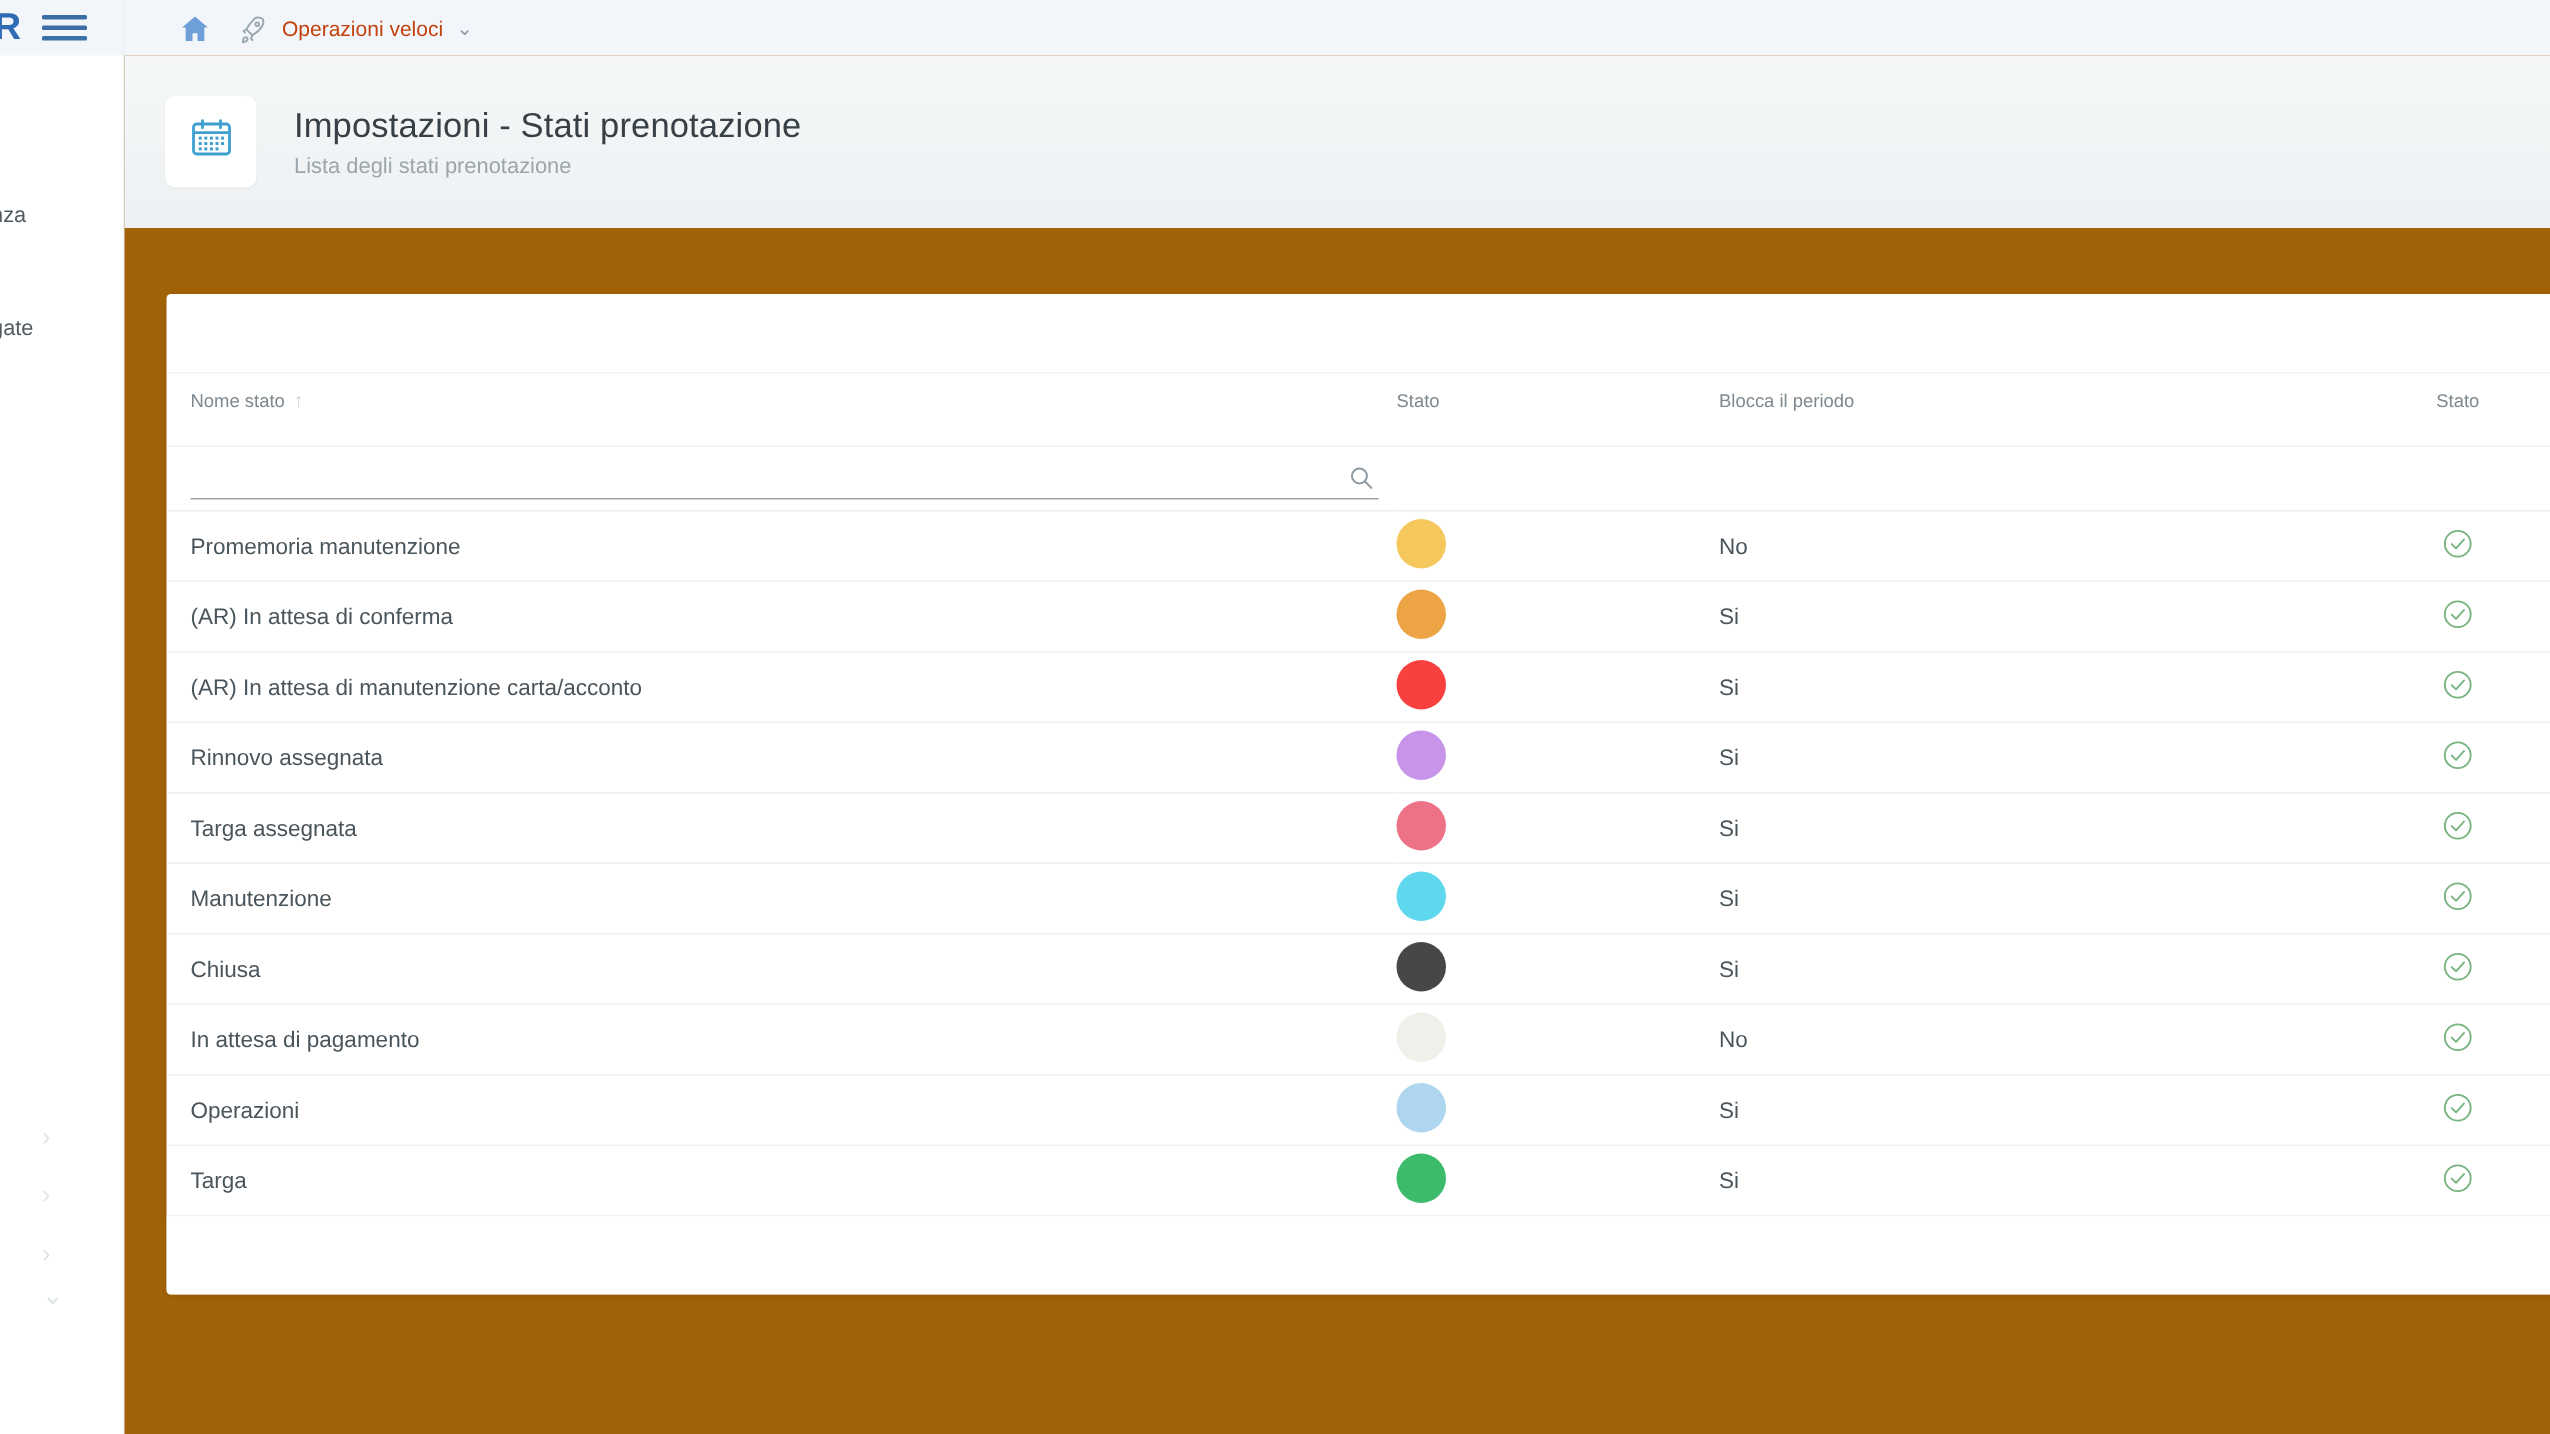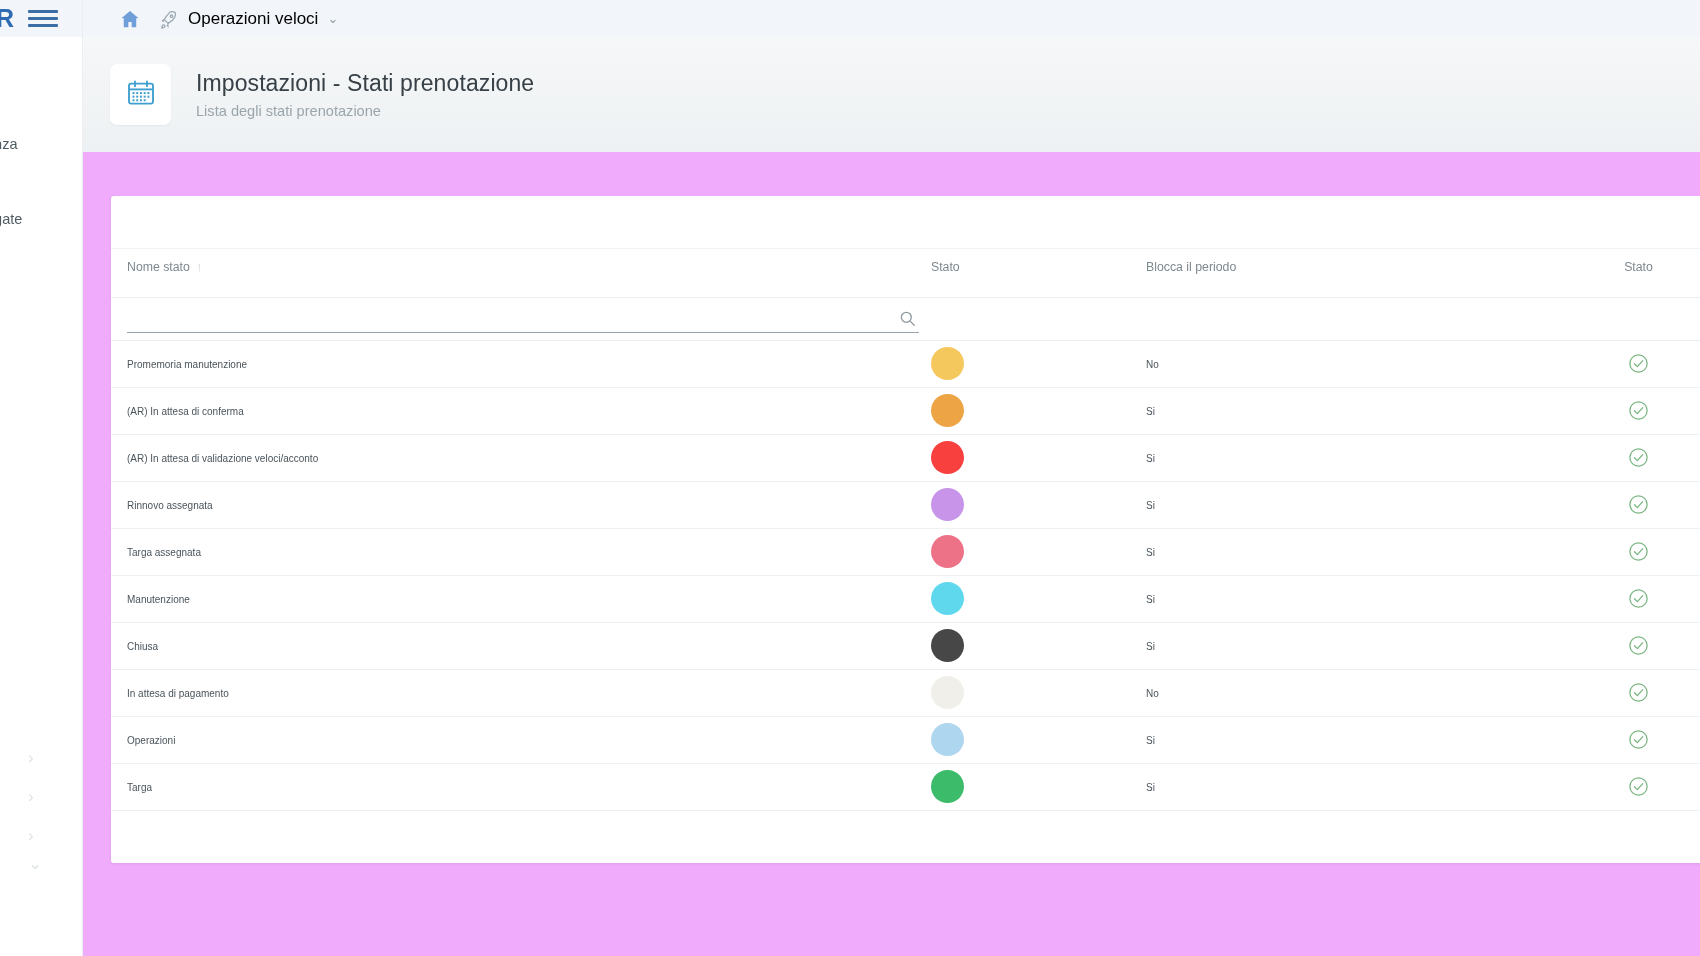--- a/index.html
+++ b/index.html
@@ -52,28 +52,28 @@
     background: #f2f6fa;
     display: flex; align-items: center;
     gap: 18px; padding-left: 36px;
   }
   .home-icon { color: #6f9fd8; display: flex; align-items: center; cursor: pointer; }
   .quick-ops {
     display: flex; align-items: center; gap: 9px;
     cursor: pointer;
   }
   .rocket-icon { color: #9aa7b0; display: flex; align-items: center; }
-  .quick-ops-label { font-size: 17px; color: #000000; }
+  .quick-ops-label { font-size: 14px; color: #c2410c; }
   .chev-down { color: #8d99a3; font-size: 13px; line-height: 1; }
 
   
   .page {
     position: absolute; left: 83px; top: 37px;
     width: 1617px; height: 919px;
-    background: #f0abfc;
+    background: #a16207;
   }
   .page-header {
     height: 115px;
     background: linear-gradient(180deg,#f5f7f8 0%, #eef1f3 100%);
     display: flex; align-items: center;
     padding-left: 27px;
   }
   .page-icon-card {
     width: 61px; height: 61px;
     background: #ffffff;
@@ -123,21 +123,21 @@
     font-size: 14px; color: #3c464d;
     background: transparent; padding-right: 28px;
   }
   .search-icon {
     position: absolute; right: 2px; top: 3px;
     color: #8f9aa1; pointer-events: none;
   }
 
   tbody.data-rows td {
     border-bottom: 1px solid #eef0f1;
-    height: 47px; font-size: 10px; color: #4a545b;
+    height: 47px; font-size: 15px; color: #4a545b;
   }
   tbody.data-rows tr:last-child td { border-bottom: 1px solid #eef0f1; }
   td.c-name { padding-left: 16px; }
   .swatch {
     width: 33px; height: 33px; border-radius: 50%;
     display: inline-block;
   }
   td.c-stato { text-align: center; }
   .check-icon { color: #77b47f; display: inline-flex; }
   .card-footer { height: 52px; background: #ffffff; }
@@ -275,21 +275,21 @@
               <td><span class="swatch" style="background:#eda444"></span></td>
               <td>Si</td>
               <td class="c-stato"><span class="check-icon">
                   <svg width="23" height="23" viewBox="0 0 24 24" fill="none" stroke="currentColor" stroke-width="1.3">
                     <circle cx="12" cy="12" r="9"></circle>
                     <path d="M7.8 12.2 10.8 15.2 16.4 9" stroke-linecap="round" stroke-linejoin="round"></path>
                   </svg>
                 </span></td>
             </tr>
             <tr>
-              <td class="c-name">(AR) In attesa di validazione veloci/acconto</td>
+              <td class="c-name">(AR) In attesa di manutenzione carta/acconto</td>
               <td><span class="swatch" style="background:#f8403f"></span></td>
               <td>Si</td>
               <td class="c-stato"><span class="check-icon">
                   <svg width="23" height="23" viewBox="0 0 24 24" fill="none" stroke="currentColor" stroke-width="1.3">
                     <circle cx="12" cy="12" r="9"></circle>
                     <path d="M7.8 12.2 10.8 15.2 16.4 9" stroke-linecap="round" stroke-linejoin="round"></path>
                   </svg>
                 </span></td>
             </tr>
             <tr>

